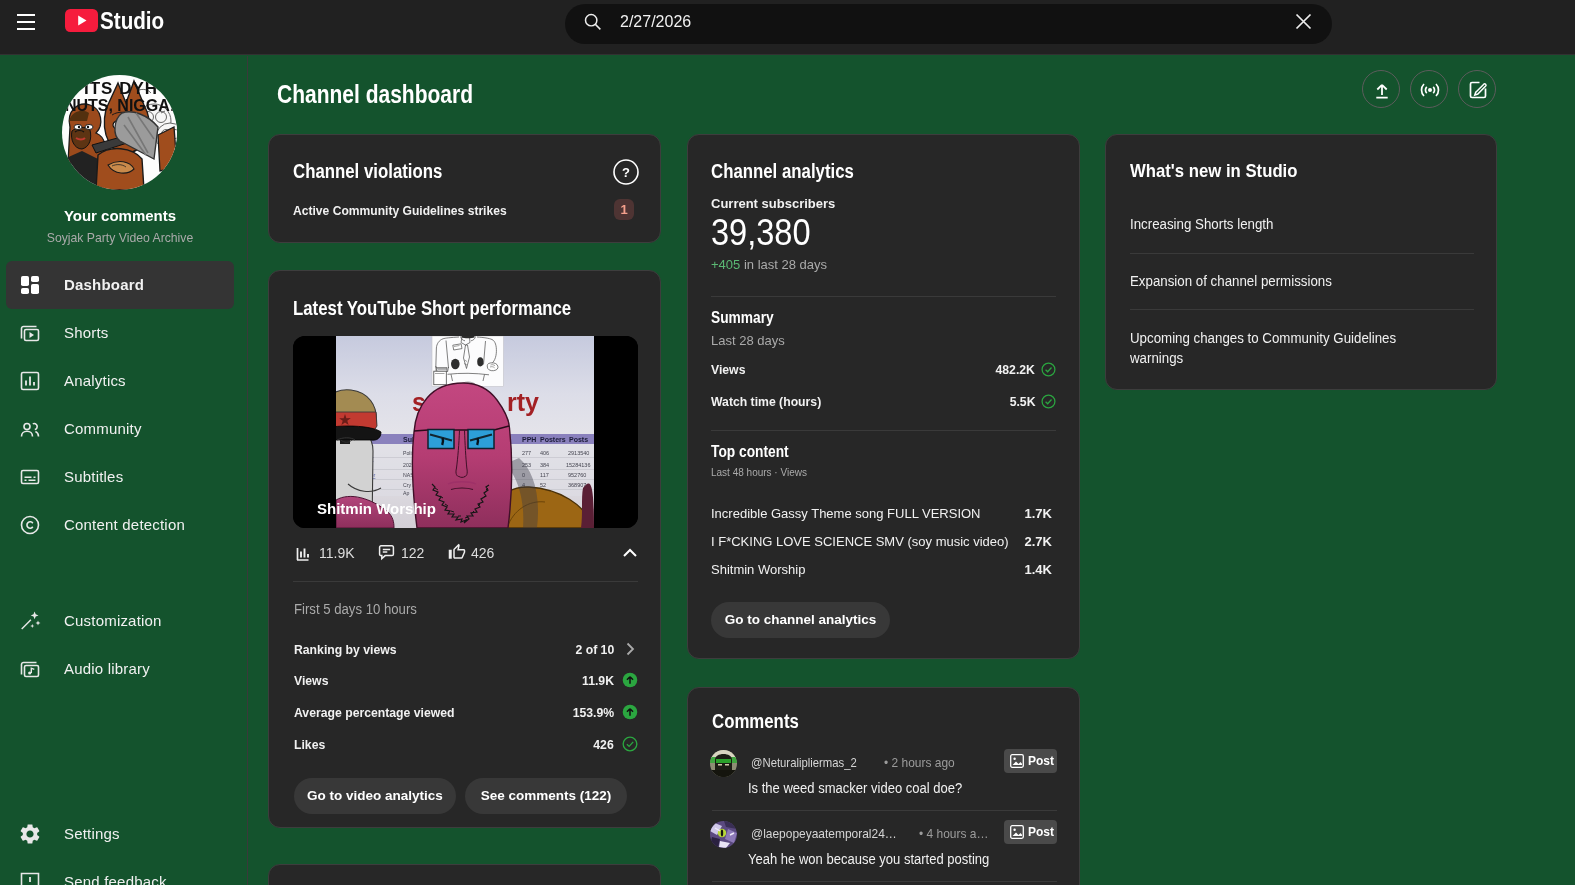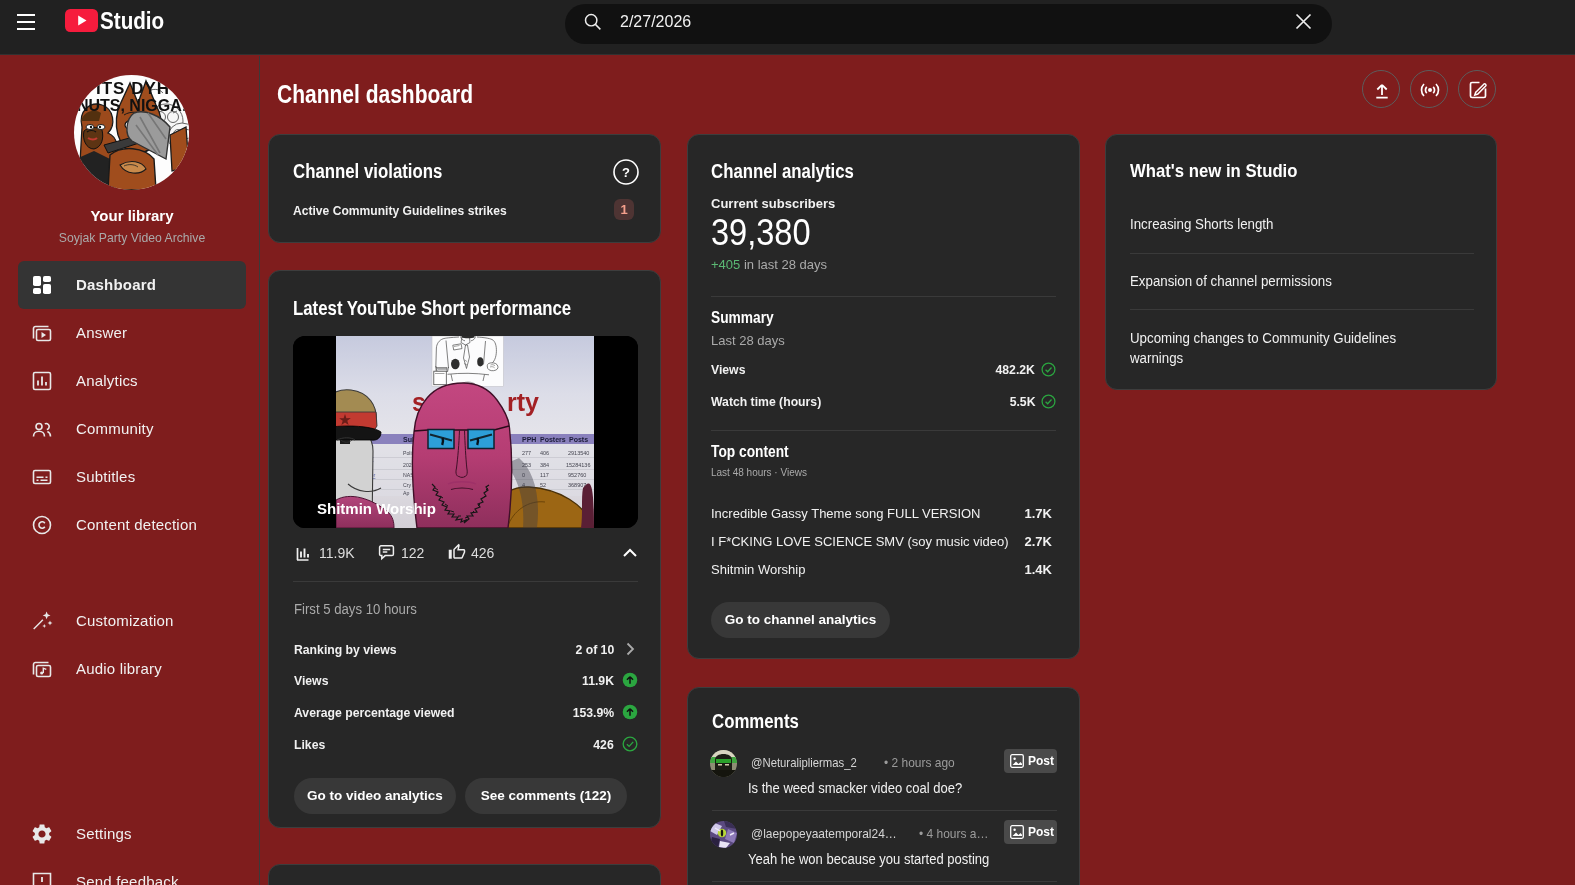--- a/index.html
+++ b/index.html
@@ -1,17 +1,17 @@
 <!DOCTYPE html>
 <html><head>
 <meta charset="utf-8">
 <style>
 *{box-sizing:border-box;margin:0;padding:0}
 body{font-family:"Liberation Sans",sans-serif;background:#272727}
-#app{position:relative;width:1575px;height:885px;overflow:hidden;background:#7f1d1d;color:#fff}
+#app{position:relative;width:1575px;height:885px;overflow:hidden;background:#14532d;color:#fff}
 .abs{position:absolute}
 .card{position:absolute;border:1px solid #3d3d3d;border-radius:12px;background:#272727}
 .gray{color:#aaa}
 .ttl{font-size:20px;font-weight:700;color:#fff;transform:scaleX(.84);transform-origin:0 50%;white-space:nowrap}
 .sec{position:absolute;font-size:16px;font-weight:700;color:#fff;transform:scaleX(.86);transform-origin:0 50%;white-space:nowrap}
 .btn{position:absolute;background:#383838;border-radius:18px;height:36px;line-height:36px;text-align:center;font-size:13.5px;font-weight:700;color:#fff}
 .row-l{position:absolute;left:25px;font-size:13px;font-weight:700;color:#f1f1f1;transform:scaleX(.94);transform-origin:0 50%;white-space:nowrap}
 .row-r{position:absolute;font-size:13px;font-weight:700;color:#f1f1f1;transform:scaleX(.94);transform-origin:100% 50%;white-space:nowrap}
 svg{display:block}
 .mi{position:absolute;left:0;width:232px;height:48px;color:#f1f1f1}
@@ -41,21 +41,21 @@
   <svg class="abs" style="left:582px;top:11px" width="21" height="21" viewBox="0 0 24 24">
     <circle cx="10.5" cy="10.5" r="6.5" fill="none" stroke="#eee" stroke-width="1.7"></circle>
     <path d="M15.3 15.3 L21 21" stroke="#eee" stroke-width="1.7"></path>
   </svg>
   <div class="abs" style="left:620px;top:13px;font-size:16px;color:#f1f1f1">2/27/2026</div>
   <svg class="abs" style="left:1295px;top:13px" width="17" height="17" viewBox="0 0 17 17">
     <path d="M1.5 1.5 L15.5 15.5 M15.5 1.5 L1.5 15.5" stroke="#eee" stroke-width="1.7"></path>
   </svg>
 </div>
 
-<div class="abs" style="left:16px;top:56px;width:244px;height:829px;border-right:1px solid #3a3a3a">
+<div class="abs" style="left:4px;top:56px;width:244px;height:829px;border-right:1px solid #3a3a3a">
 
   <svg class="abs" style="left:58px;top:19px" width="115" height="115" viewBox="0 0 115 115">
     <defs>
           <clipPath id="avc">
             <circle cx="57.5" cy="57.5" r="57.5"></circle>
           </clipPath>
         </defs>
     <g clip-path="url(#avc)">
       <rect width="115" height="115" fill="#fdfdfd"></rect>
 
@@ -90,21 +90,21 @@
       <path d="M66 42 L86 78 M74 38 L92 64 M62 50 L84 80" stroke="#777" stroke-width="1.6"></path>
       <path d="M36 80 C48 70 70 72 80 84 L82 115 L34 115 Z" fill="#a04d1d" stroke="#1a1a1a" stroke-width="1.4"></path>
       <path d="M46 90 C56 84 68 86 72 94 C66 100 52 100 46 90Z" fill="#c98a4b" stroke="#1a1a1a" stroke-width="1.1"></path>
       <path d="M50 91 c4-2 10-2 14 1" stroke="#222" stroke-width="0.8" fill="none"></path>
       <path d="M96 60 L112 52 L115 92 L98 96Z" fill="#a04d1d" stroke="#1a1a1a" stroke-width="1.3"></path>
 
       <text x="59" y="19" font-size="17" font-weight="bold" fill="#111" text-anchor="middle" font-family="Liberation Sans" letter-spacing="1">ITS DYH</text>
       <text x="58" y="36" font-size="16" font-weight="bold" fill="#111" text-anchor="middle" font-family="Liberation Sans">NUTS, NIGGA!</text>
     </g>
   </svg>
-  <div class="abs" style="left:0;top:151px;width:232px;text-align:center;font-size:15px;font-weight:700;color:#fff">Your library</div>
+  <div class="abs" style="left:0;top:151px;width:232px;text-align:center;font-size:15px;font-weight:700;color:#fff">Your comments</div>
   <div class="abs" style="left:0;top:174px;width:232px;text-align:center;font-size:13px;color:#aaa;transform:scaleX(.94)">Soyjak Party Video Archive</div>
 
   <div class="abs" style="left:2px;top:205px;width:228px;height:48px;border-radius:6px;background:#343434"></div>
 
   <div class="mi" style="top:205px">
         <svg viewBox="0 0 24 24">
           <g fill="#fff">
             <rect x="3" y="3" width="8" height="10" rx="1.8"></rect>
             <rect x="3" y="15" width="8" height="6" rx="1.8"></rect>
             <rect x="13" y="3" width="8" height="6" rx="1.8"></rect>
@@ -112,21 +112,21 @@
           </g>
         </svg>
         <span style="font-weight:700">Dashboard</span>
       </div>
   <div class="mi" style="top:253px">
         <svg viewBox="0 0 24 24" fill="none" stroke="#e8e8e8" stroke-width="1.6">
           <path d="M3.5 17.5 v-10 a2 2 0 0 1 2-2 h13"></path>
           <rect x="6.5" y="8.5" width="14" height="11" rx="1.5"></rect>
           <path d="M11.5 11 L16 14 L11.5 17Z" fill="#e8e8e8" stroke="none"></path>
         </svg>
-        <span>Answer</span>
+        <span>Shorts</span>
       </div>
   <div class="mi" style="top:301px">
         <svg viewBox="0 0 24 24" fill="none" stroke="#e8e8e8" stroke-width="1.6">
           <rect x="3.5" y="3.5" width="17" height="17" rx="1.5"></rect>
           <path d="M8 16.5 v-5 M12 16.5 v-9 M16 16.5 v-3.5" stroke-width="1.8"></path>
         </svg>
         <span>Analytics</span>
       </div>
   <div class="mi" style="top:349px">
         <svg viewBox="0 0 24 24" fill="none" stroke="#e8e8e8" stroke-width="1.6">

